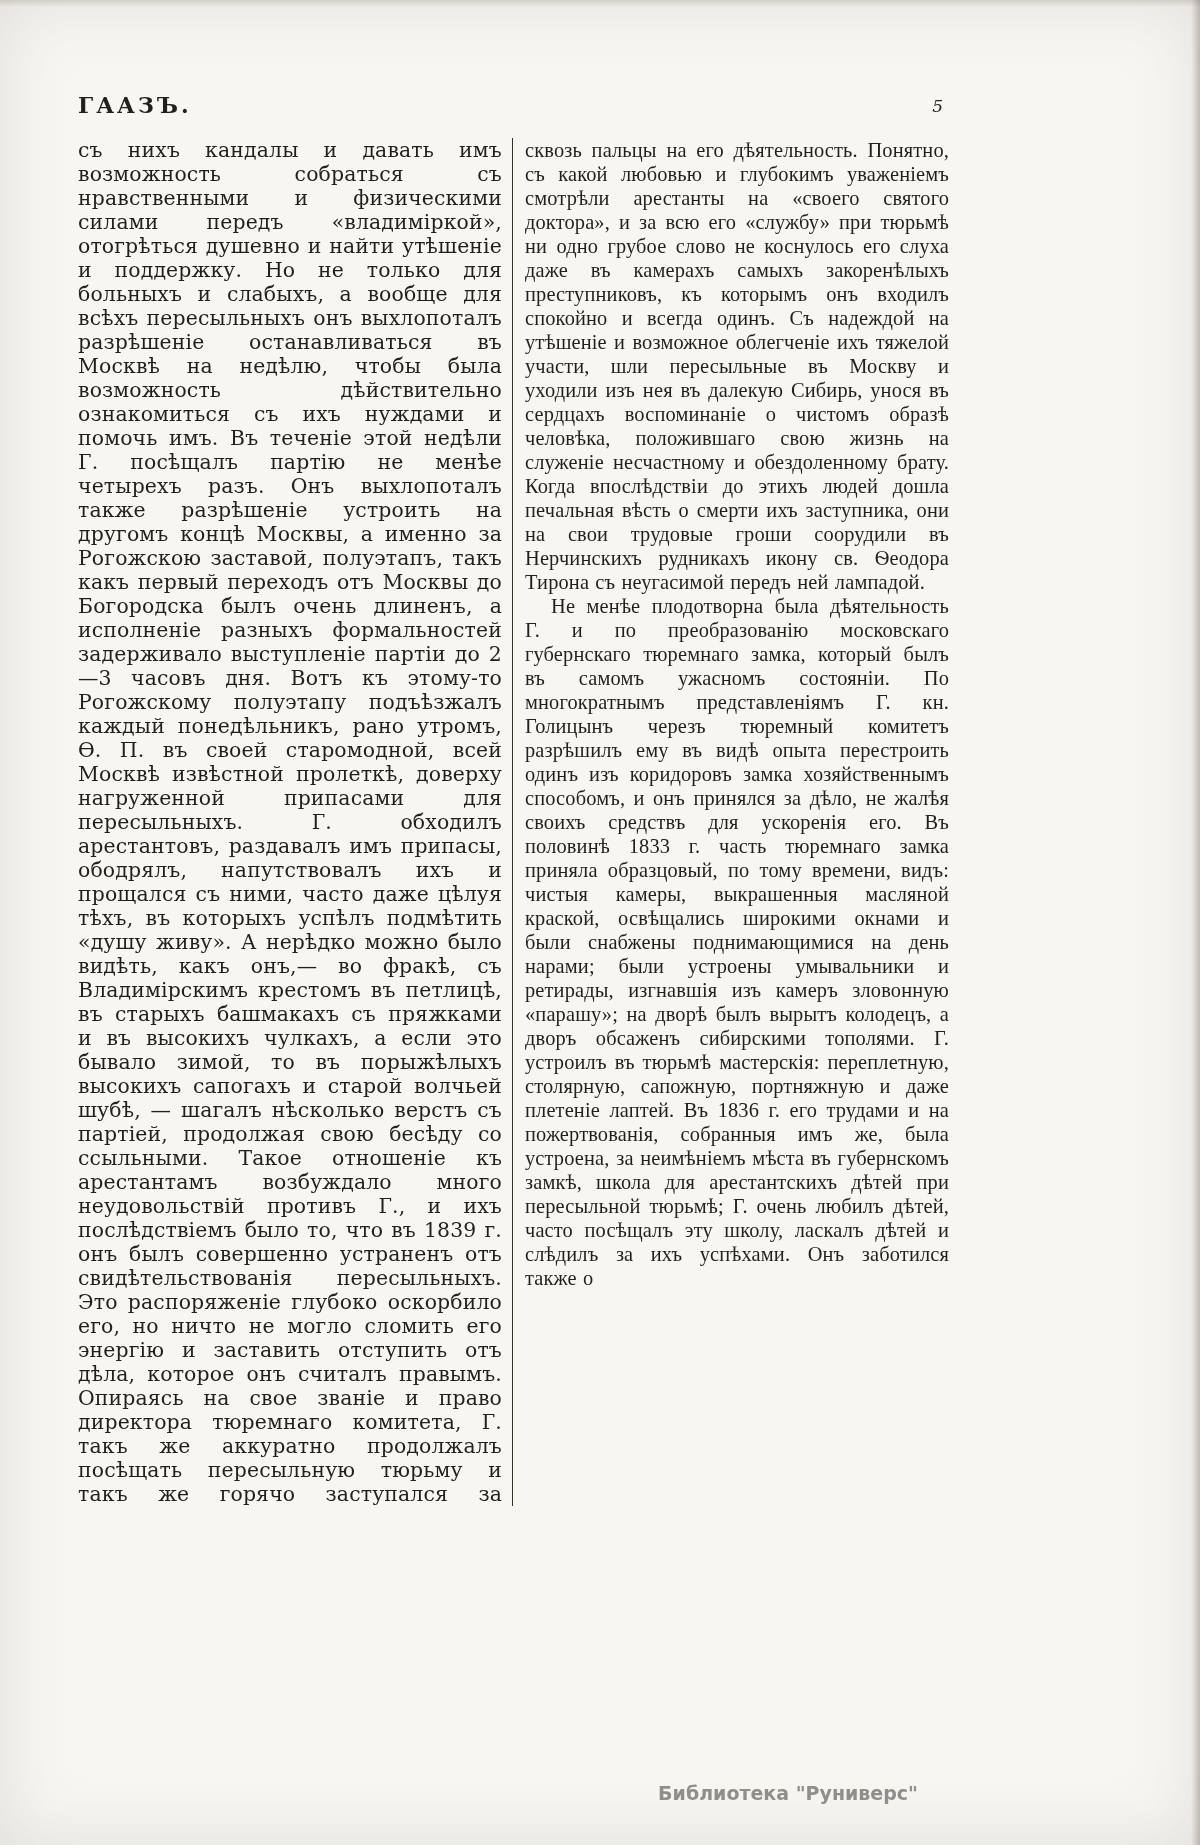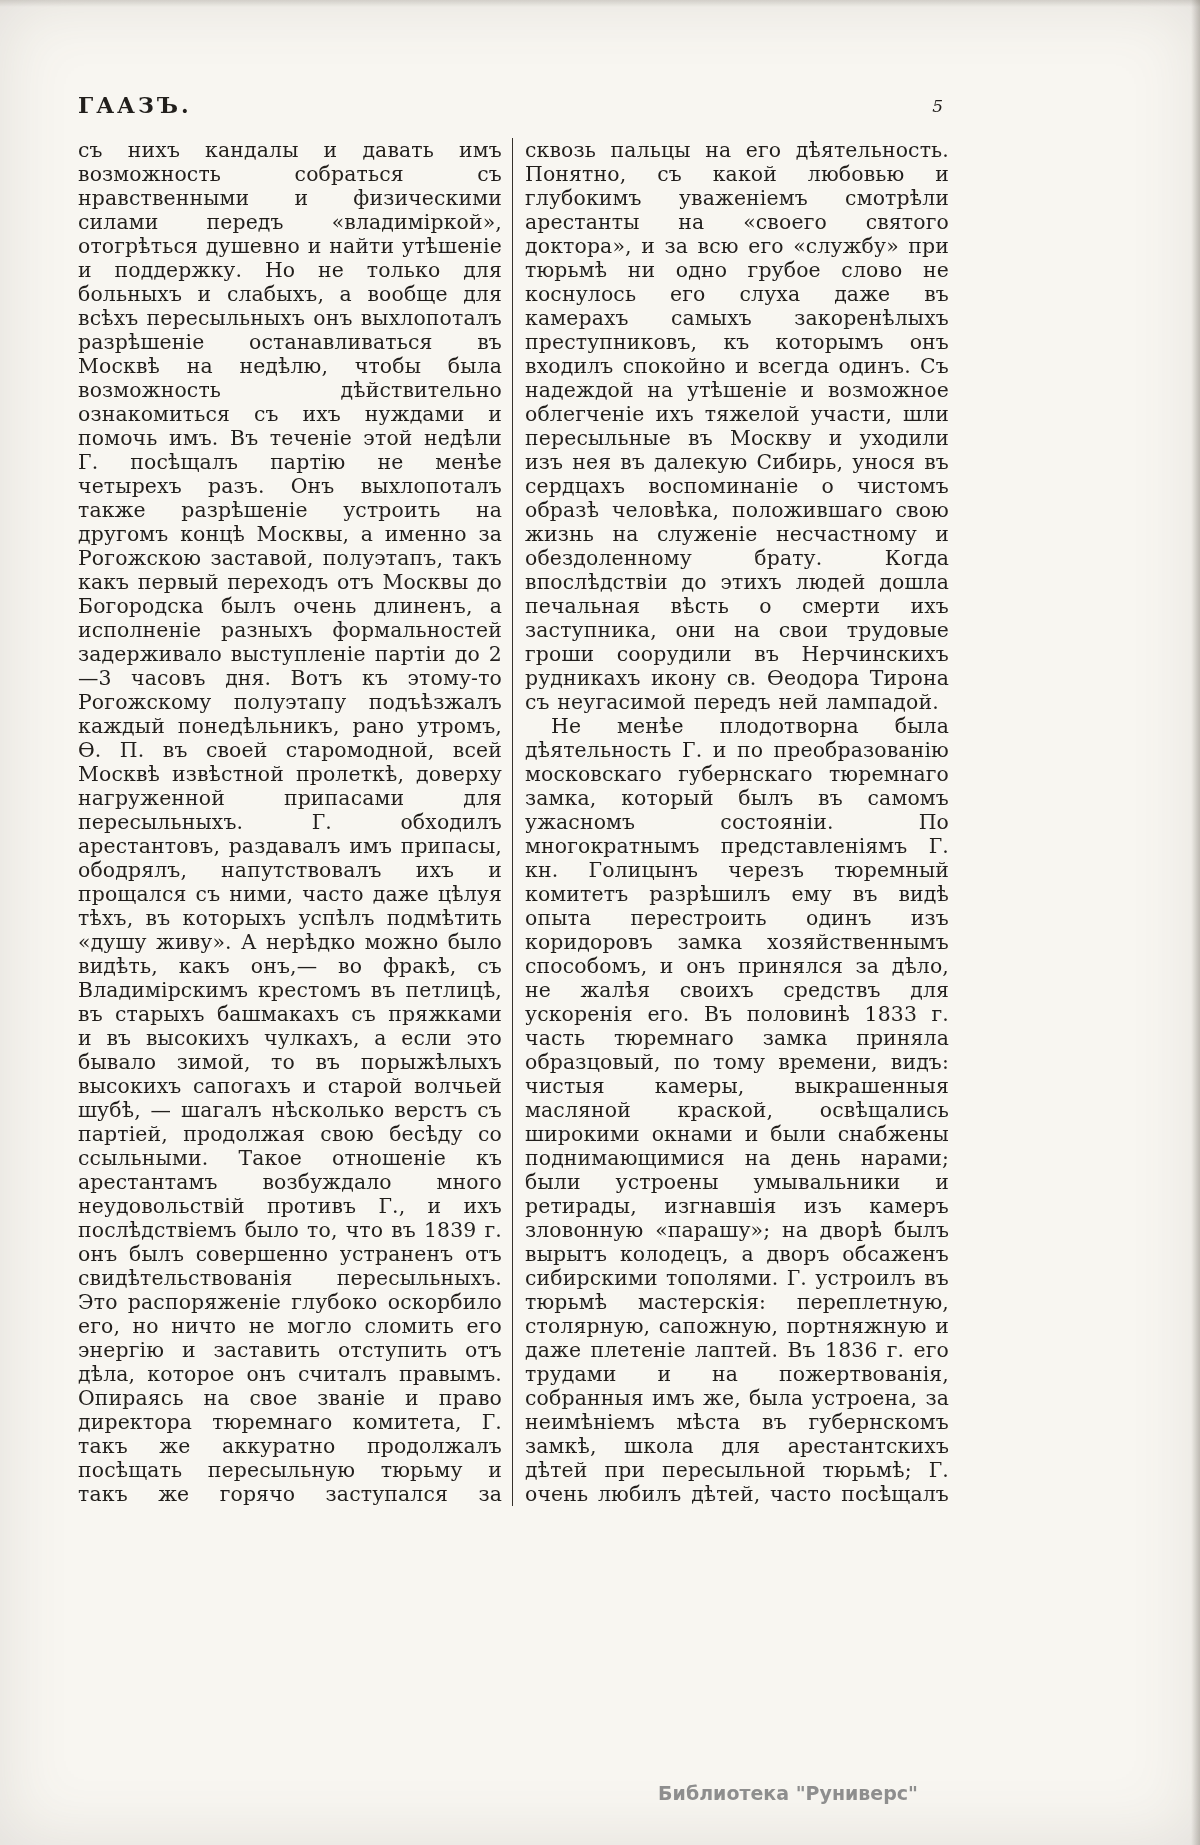--- a/index.html
+++ b/index.html
@@ -81,20 +81,21 @@
     letter-spacing: 0.15px;
     word-spacing: 1px;
   }
   .column-left {
     width: 424px;
     padding-right: 10px;
   }
   .column-right {
     width: 424px;
     padding-left: 12px;
+    font-family: Liberation Serif, serif;
   }
   .divider {
     width: 1px;
     height: 100%;
     background: #35302a;
     flex: 0 0 1px;
   }
   .para {
     margin: 0;
     text-align: justify;

